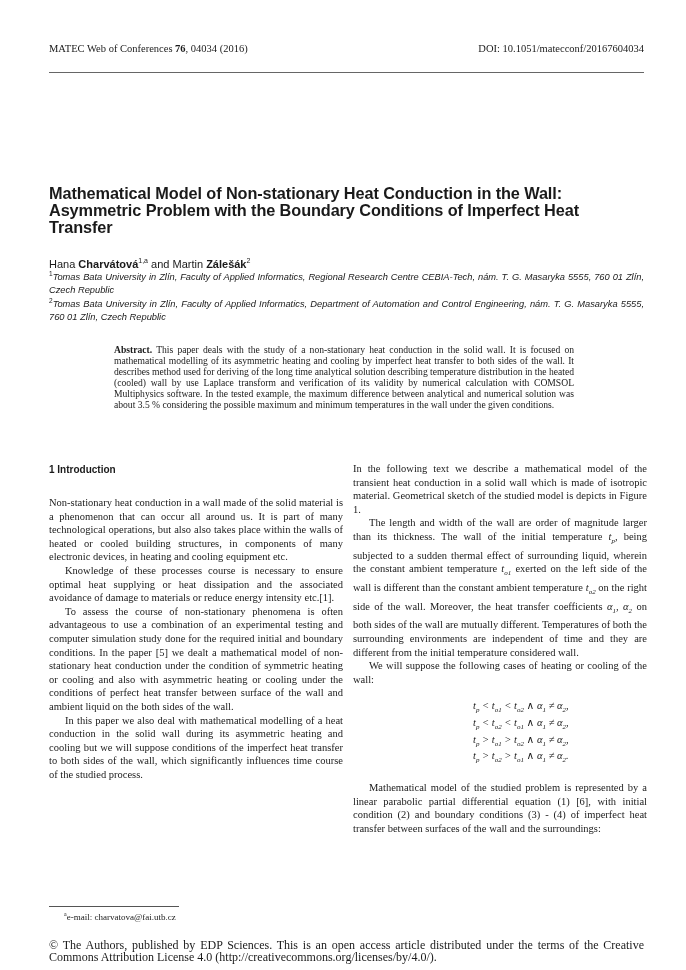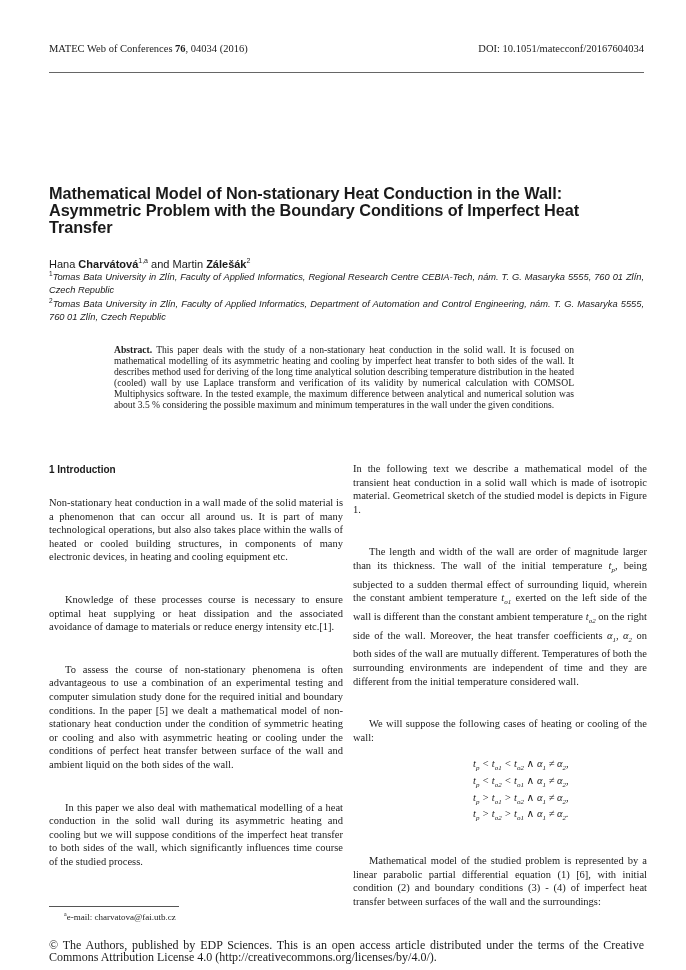--- a/index.html
+++ b/index.html
@@ -24,21 +24,21 @@
   .affil2 { top: 295px; }
 
   .abstract { position: absolute; left: 114px; top: 344px; width: 460px; font-size: 9.6px; line-height: 11px; text-align: justify; hyphens: auto; }
   .abstract b { font-weight: bold; }
 
   .col { position: absolute; top: 462px; width: 294px; }
   .col-left { left: 49px; }
   .col-right { left: 353px; }
   .sec-title { font-size: 10px; font-weight: bold; line-height: 16px; margin: 0 0 18px 0; }
   .para { font-size: 10.5px; line-height: 13.6px; text-align: justify; margin: 0; }
-  .para.indent { text-indent: 16px; margin-top: 29px; }
+  .para.indent { text-indent: 16px; }
   .para i { font-style: italic; }
   .para sub { font-size: 7px; }
 
   .cases { margin: 14px 0 14px 0; padding-left: 120px; font-size: 10.5px; line-height: 12.6px; font-style: italic; }
   .cases .c { white-space: nowrap; }
   .cases sub { font-size: 7px; font-style: italic; }
 
   .fn-rule { position: absolute; left: 49px; top: 906px; width: 130px; height: 1px; background: #555; }
   .footnote { position: absolute; left: 64px; top: 909px; font-size: 9px; line-height: 11px; }
   .footnote sup { font-size: 6px; }

